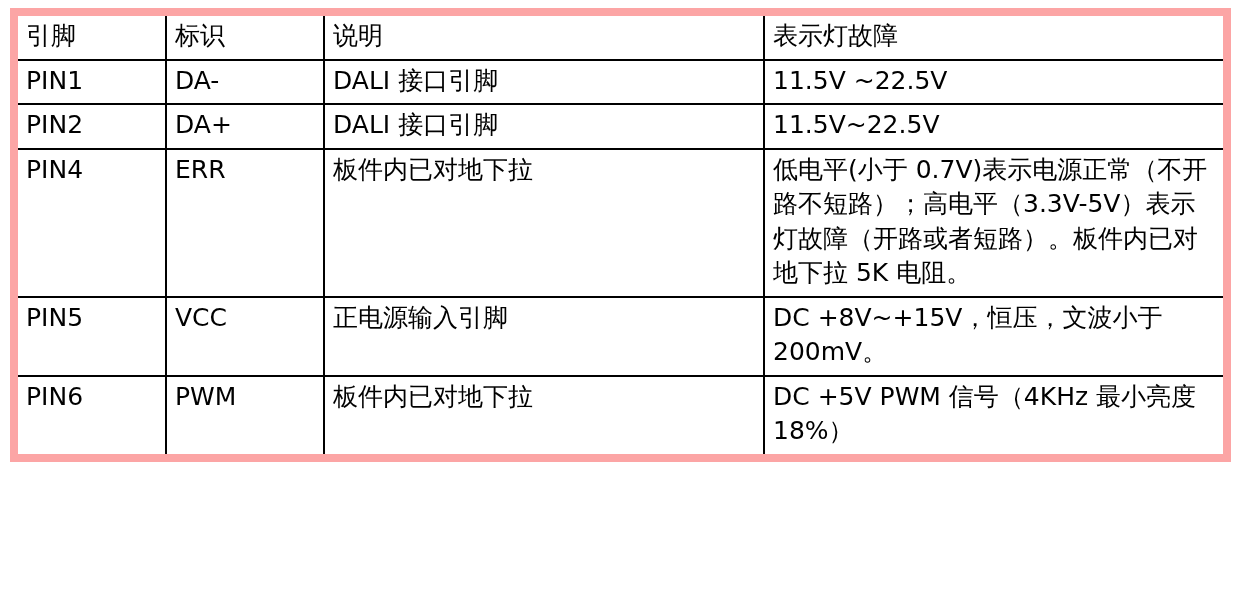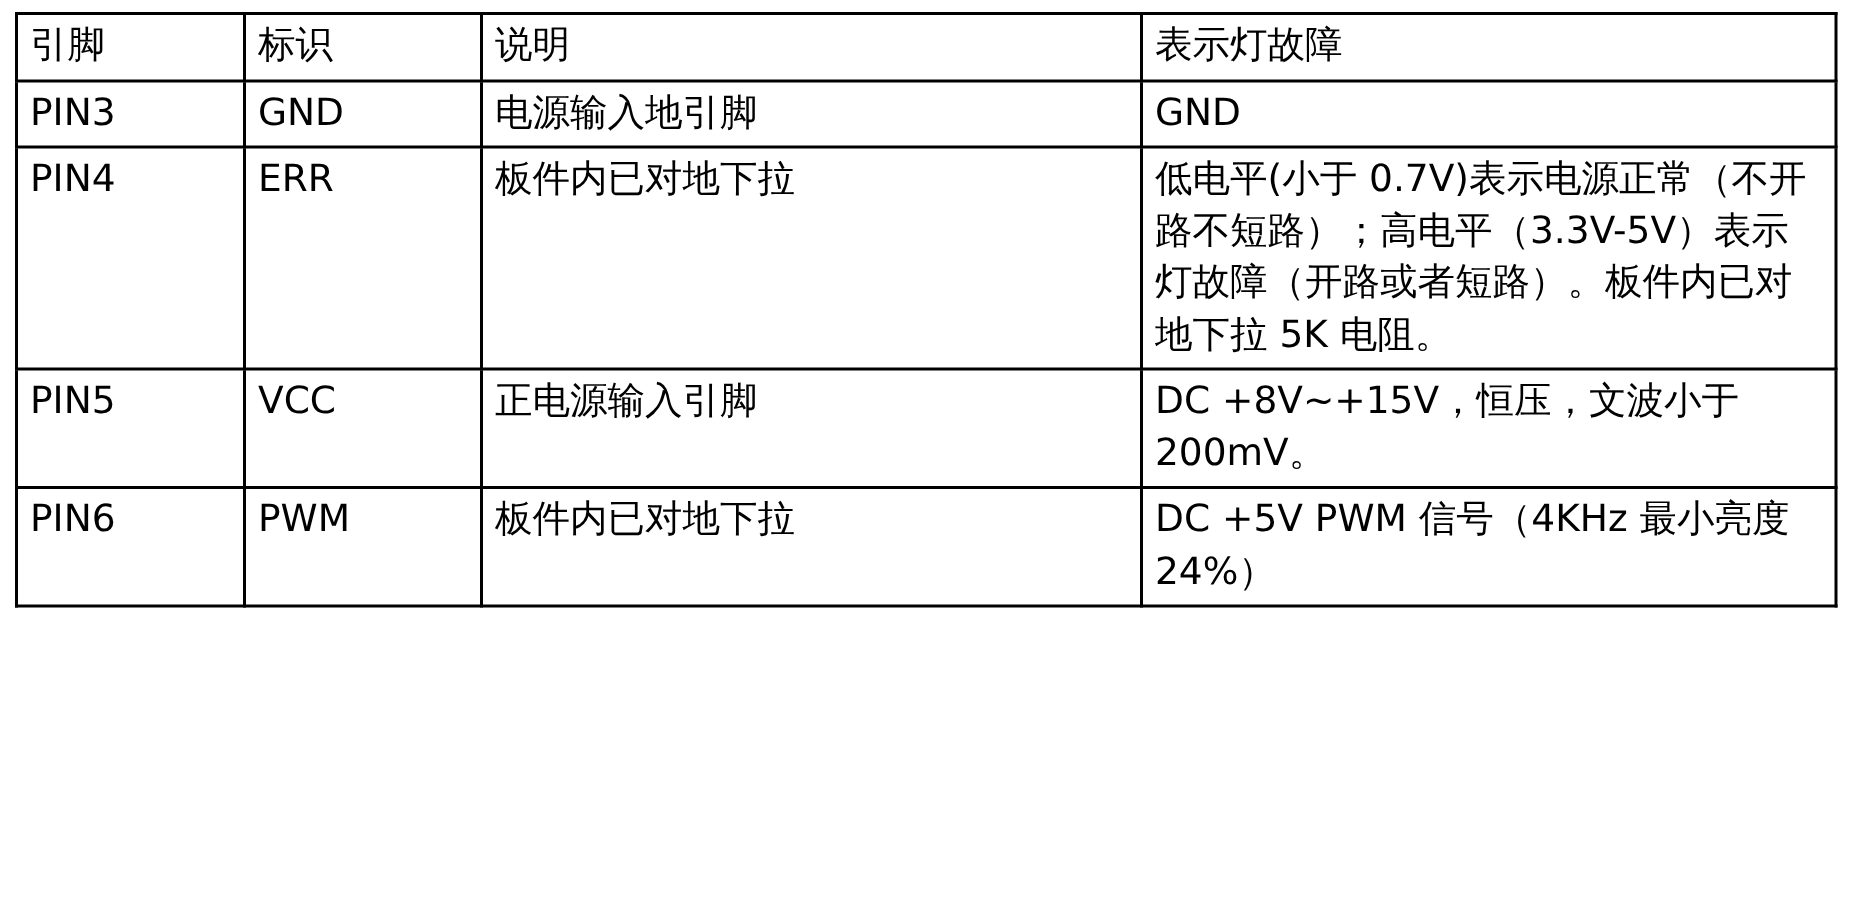--- a/index.html
+++ b/index.html
@@ -17,21 +17,21 @@
   .page {
     box-sizing: border-box;
     width: 1234px;
     height: 615px;
     padding: 8px 10px 0 10px;
   }
   table.pin-table {
     border-collapse: collapse;
     width: 1213px;
     table-layout: fixed;
-    border: 2px solid #fca5a5;
+    border: 8px solid #fca5a5;
   }
   table.pin-table td {
     border: 2px solid #000;
     vertical-align: top;
     padding: 3px 8px 5px 8px;
     font-size: 25px;
     line-height: 1.38;
     font-family: "DejaVu Sans", "Liberation Sans", sans-serif;
     word-break: break-word;
   }
@@ -68,36 +68,50 @@
             <span class="cell-text">标识</span>
           </td>
         <td>
             <span class="cell-text">说明</span>
           </td>
         <td>
             <span class="cell-text">表示灯故障</span>
           </td>
       </tr>
 
-
+      <tr>
+        <td>
+            <span class="cell-text">PIN1</span>
+          </td>
+        <td>
+            <span class="cell-text">DA-</span>
+          </td>
+        <td>
+            <span class="cell-text">DALI 接口引脚</span>
+          </td>
+        <td>
+            <span class="cell-text">11.5V ~22.5V</span>
+          </td>
+      </tr>
 
       <tr>
         <td>
-            <span class="cell-text">PIN3</span>
+            <span class="cell-text">PIN2</span>
           </td>
         <td>
-            <span class="cell-text">GND</span>
+            <span class="cell-text">DA+</span>
           </td>
         <td>
-            <span class="cell-text">电源输入地引脚</span>
+            <span class="cell-text">DALI 接口引脚</span>
           </td>
         <td>
-            <span class="cell-text">GND</span>
+            <span class="cell-text">11.5V~22.5V</span>
           </td>
       </tr>
+
 
       <tr>
         <td>
             <span class="cell-text">PIN4</span>
           </td>
         <td>
             <span class="cell-text">ERR</span>
           </td>
         <td>
             <span class="cell-text">板件内已对地下拉</span>
@@ -126,18 +140,18 @@
         <td>
             <span class="cell-text">PIN6</span>
           </td>
         <td>
             <span class="cell-text">PWM</span>
           </td>
         <td>
             <span class="cell-text">板件内已对地下拉</span>
           </td>
         <td>
-            <span class="cell-text">DC +5V PWM 信号（4KHz 最小亮度 24%）</span>
+            <span class="cell-text">DC +5V PWM 信号（4KHz 最小亮度 18%）</span>
           </td>
       </tr>
     </tbody>
   </table>
 </div>
 
 </body></html>

